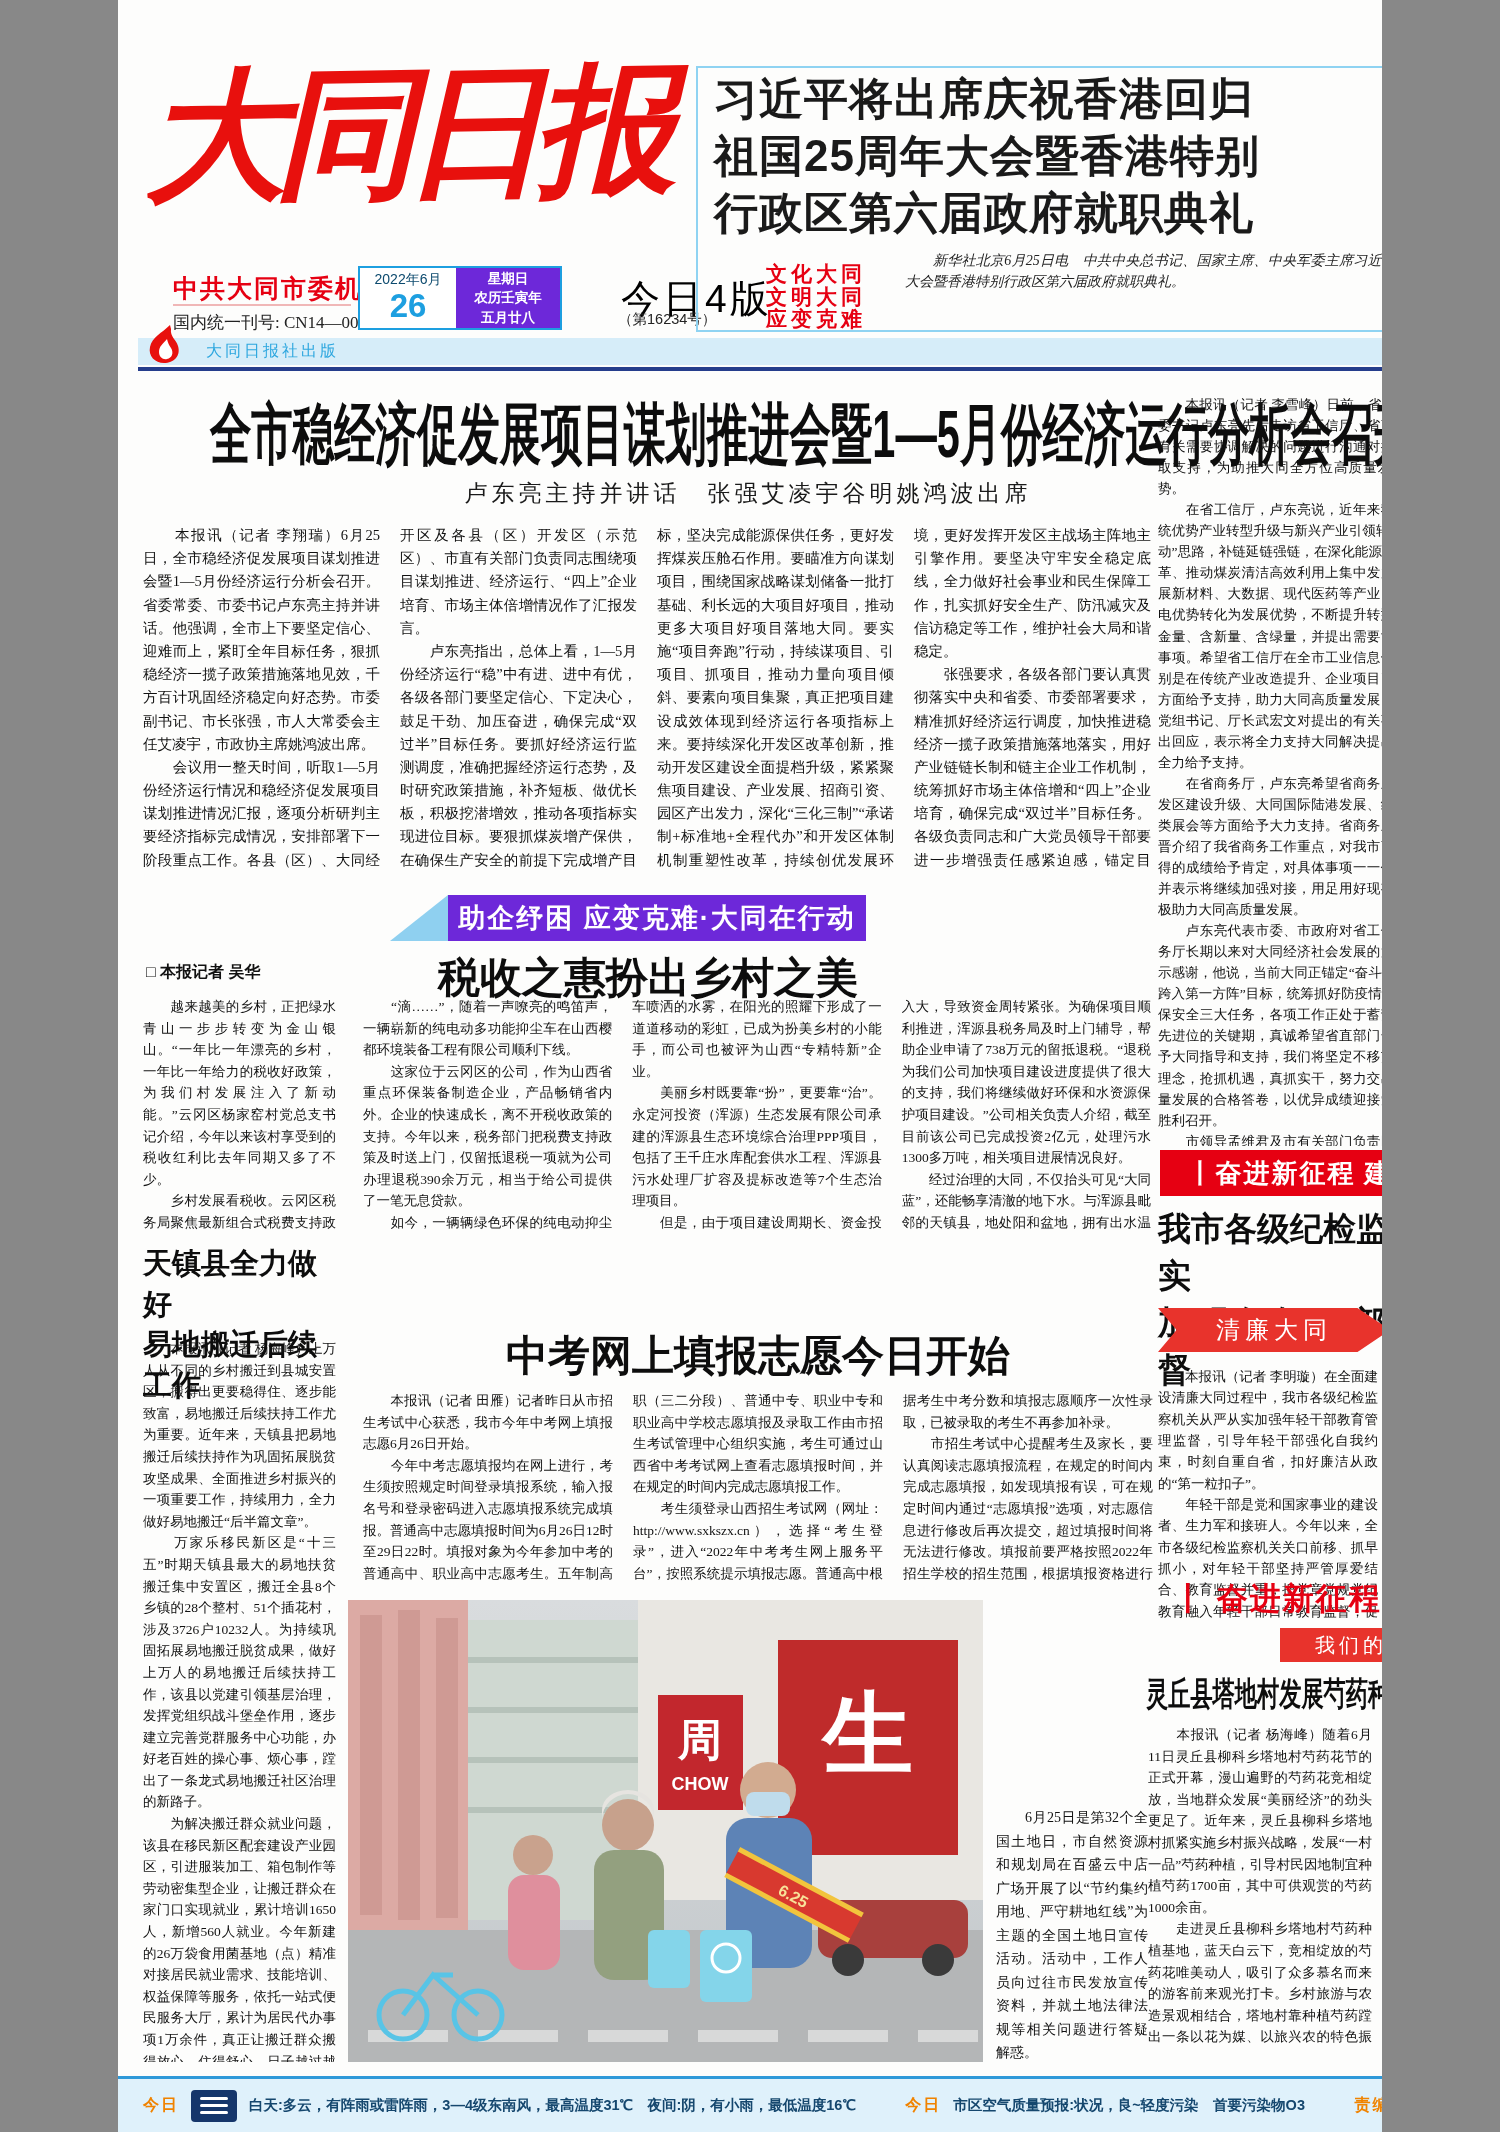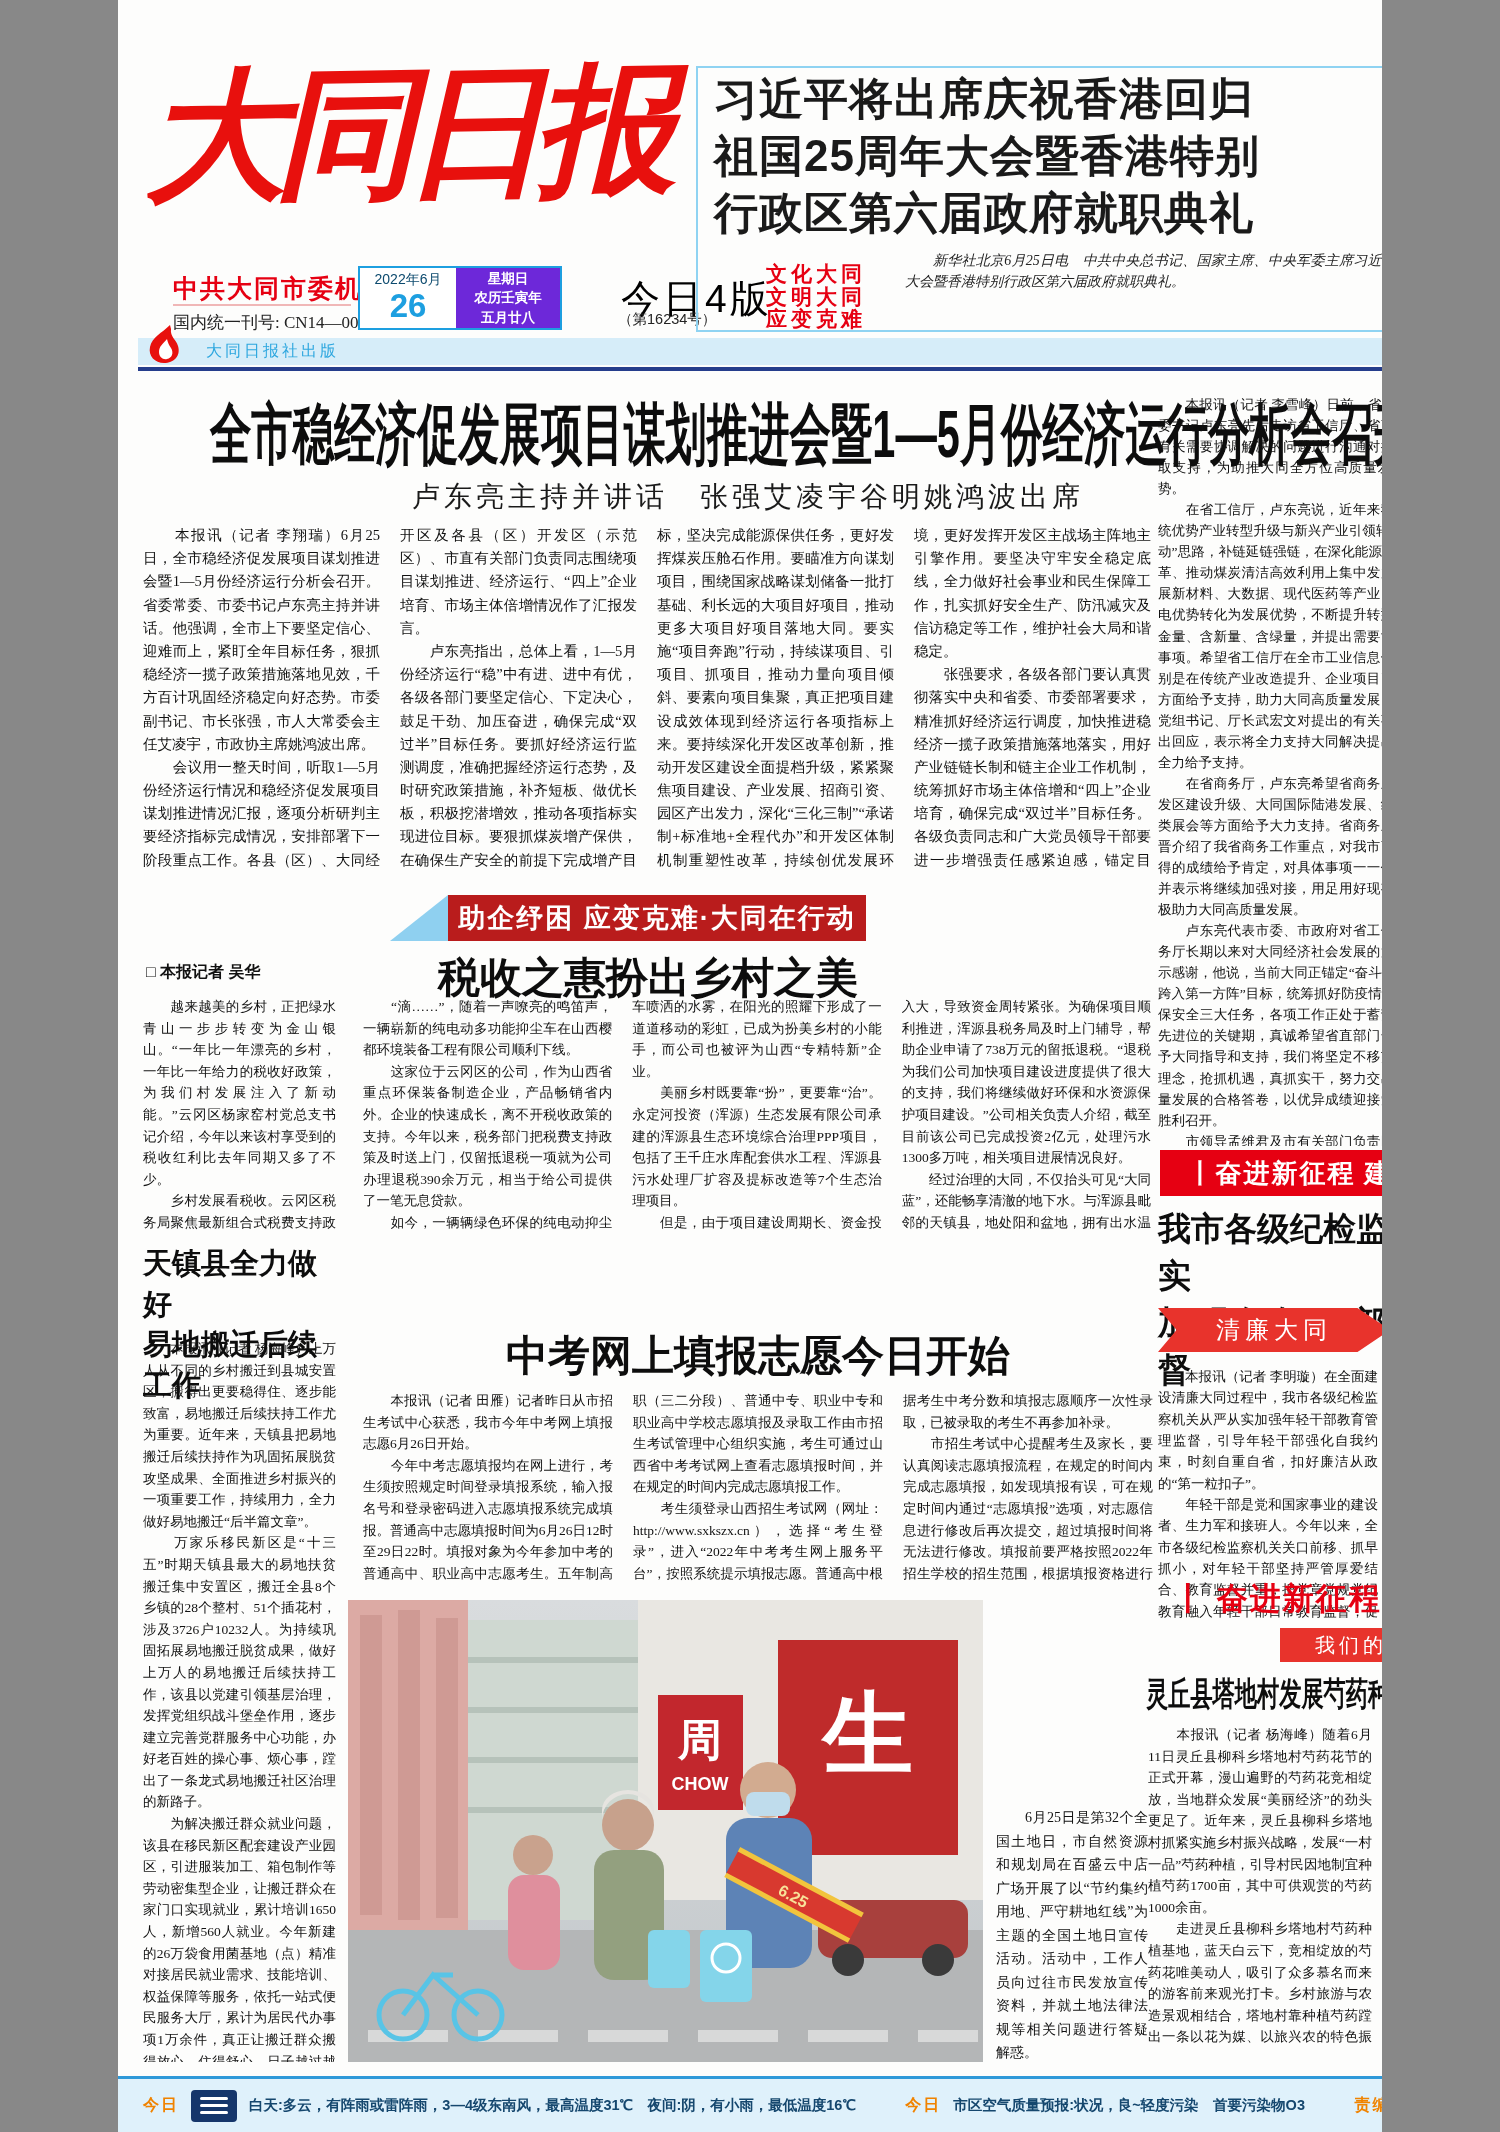--- a/index.html
+++ b/index.html
@@ -36,21 +36,21 @@
   #flame{left:22px;top:323px;width:46px;height:42px;}
   #pubtext{left:88px;top:341px;color:#2ea7df;font-size:16px;letter-spacing:3px;}
   #sitewedge{left:1302px;top:338px;width:196px;height:27px;background:#ec4899;color:#fff;
       font-size:15px;font-weight:bold;letter-spacing:2px;display:flex;align-items:center;justify-content:center;
       clip-path:polygon(14% 0,100% 0,100% 100%,0 100%);}
   #mainrule{left:20px;top:367px;width:1460px;height:4px;background:#253d8c;}
   
   #leadhl{left:25px;top:390px;width:1210px;height:80px;text-align:center;}
   #leadhl span{display:inline-block;white-space:nowrap;font-size:46px;font-weight:900;color:#0d0d0d;
       transform:scale(0.9,1.45);transform-origin:center top;letter-spacing:0;}
-  #leadsub{left:25px;top:478px;width:1210px;text-align:center;font-size:28px;color:#1a1a1a;letter-spacing:4px;}
+  #leadsub{left:25px;top:478px;width:1210px;text-align:center;font-size:23px;color:#1a1a1a;letter-spacing:4px;}
   #leadbody{left:25px;top:524px;width:1008px;height:364px;column-count:4;column-gap:20px;
       font-size:14.5px;line-height:1.6;overflow:hidden;}
   
   #rightbody{left:1040px;top:394px;width:292px;height:752px;font-size:13.5px;line-height:1.56;overflow:hidden;}
   #rvbyline{left:1336px;top:690px;height:452px;writing-mode:vertical-rl;font-size:23px;
       font-family:"Liberation Serif",serif;letter-spacing:6px;color:#111;}
   #rvhead{left:1380px;top:392px;height:754px;writing-mode:vertical-rl;font-size:49px;font-weight:900;
       letter-spacing:14px;line-height:1.14;color:#0d0d0d;white-space:pre-line;}
   
   #banner1{left:1042px;top:1150px;width:400px;height:46px;background:#e60012;color:#fff;
@@ -68,21 +68,21 @@
   #newera{left:1162px;top:1628px;width:214px;height:34px;background:#e8332c;color:#fff;font-size:20px;
       display:flex;align-items:center;justify-content:center;letter-spacing:4px;}
   #lqhl{left:1028px;top:1672px;width:472px;height:44px;}
   #lqhl span{display:inline-block;white-space:nowrap;font-size:30px;font-weight:bold;color:#0d0d0d;
       transform:scale(0.74,1.1);transform-origin:left top;}
   #lqbody{left:1030px;top:1724px;width:466px;height:336px;column-count:2;column-gap:18px;
       font-size:13.5px;line-height:1.6;overflow:hidden;}
   
   #sswtail{left:272px;top:895px;width:58px;height:46px;background:#8fd0f0;
       clip-path:polygon(100% 0,100% 100%,0 100%);}
-  #sswbanner{left:330px;top:895px;width:418px;height:46px;background:#b91c1c;color:#fff;
+  #sswbanner{left:330px;top:895px;width:418px;height:46px;background:#6d28d9;color:#fff;
       font-size:27px;font-weight:bold;display:flex;align-items:center;justify-content:center;letter-spacing:2px;}
   #sswhl{left:300px;top:950px;width:460px;text-align:center;font-size:42px;font-weight:bold;color:#0d0d0d;}
   #sswbyline{left:28px;top:962px;font-size:16px;font-weight:bold;color:#111;}
   #sswleft{left:25px;top:996px;width:193px;height:240px;font-size:13.5px;line-height:1.6;overflow:hidden;}
   #sswbody{left:245px;top:996px;width:788px;height:240px;column-count:3;column-gap:20px;
       font-size:13.5px;line-height:1.6;overflow:hidden;}
   
   #tzhl{left:25px;top:1243px;width:196px;font-size:29px;font-weight:bold;line-height:1.4;color:#0d0d0d;}
   #tzbody{left:25px;top:1338px;width:193px;height:724px;font-size:13.5px;line-height:1.6;overflow:hidden;}
   

